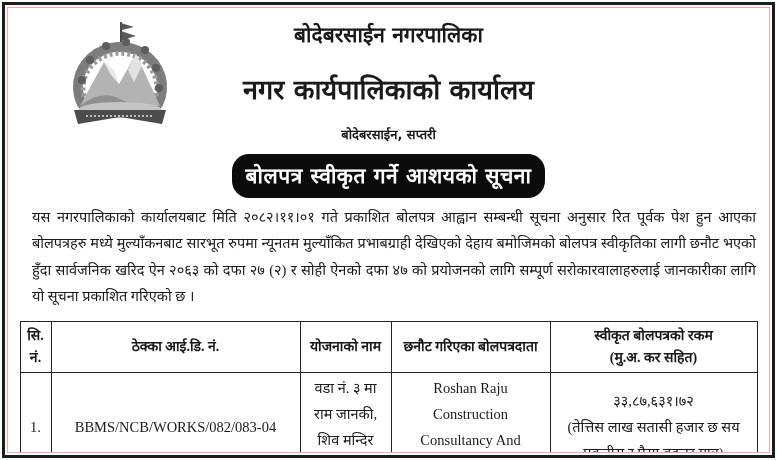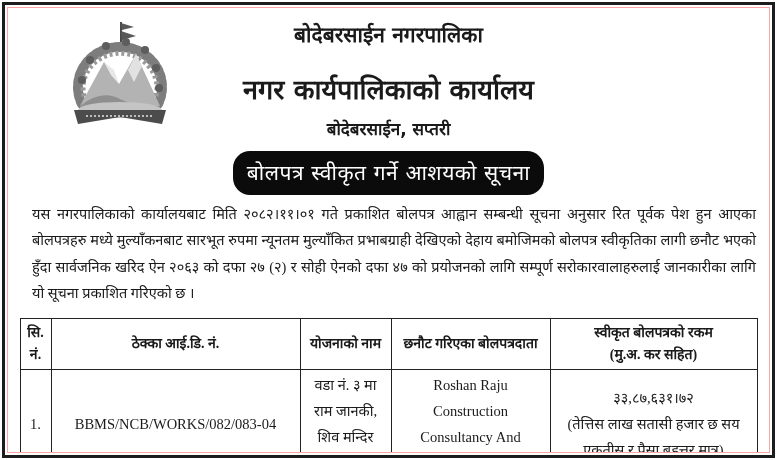--- a/index.html
+++ b/index.html
@@ -6,24 +6,24 @@
   body{
     width:777px;height:460px;position:relative;background:#ffffff;
     font-family:"Liberation Serif","DejaVu Serif",serif;color:#1a1a1a;overflow:hidden;
   }
   .frame-outer{position:absolute;left:2px;top:2px;right:2px;bottom:2px;border:3px solid #1c1c1c;}
   .frame-inner{position:absolute;left:2px;top:2px;right:2px;bottom:2px;border:1px solid #fca5a5;overflow:hidden;}
   .logo{position:absolute;left:56px;top:12px;width:112px;height:118px;}
   .hdr{text-align:center;}
   .hdr-muni{font-size:21px;font-weight:bold;margin-top:12px;font-family:"DejaVu Sans","Liberation Sans",sans-serif;}
   .hdr-office{font-size:27px;font-weight:bold;margin-top:22px;font-family:"DejaVu Sans","Liberation Sans",sans-serif;}
-  .hdr-addr{font-size:17px;font-weight:bold;margin-top:10px;font-family:"DejaVu Sans","Liberation Sans",sans-serif;}
+  .hdr-addr{font-size:13px;font-weight:bold;margin-top:18px;font-family:"DejaVu Sans","Liberation Sans",sans-serif;}
   .notice-pill{
     display:inline-block;margin-top:11px;background:#0b0b0b;color:#ffffff;
-    font-weight:normal;font-size:21px;padding:7px 14px 9px;border-radius:17px;
+    font-weight:bold;font-size:21px;padding:7px 14px 9px;border-radius:17px;
     font-family:"DejaVu Sans","Liberation Sans",sans-serif;letter-spacing:.5px;
   }
   .pub{font-weight:bold;font-size:14.5px;margin-top:9px;}
   .para{
     text-align:justify;font-size:14.5px;line-height:1.82;margin:6px 13px 0 24px;
     font-weight:400;
   }
   .notice-table{
     width:737px;margin:11px auto 0 auto;border-collapse:collapse;table-layout:fixed;
   }

